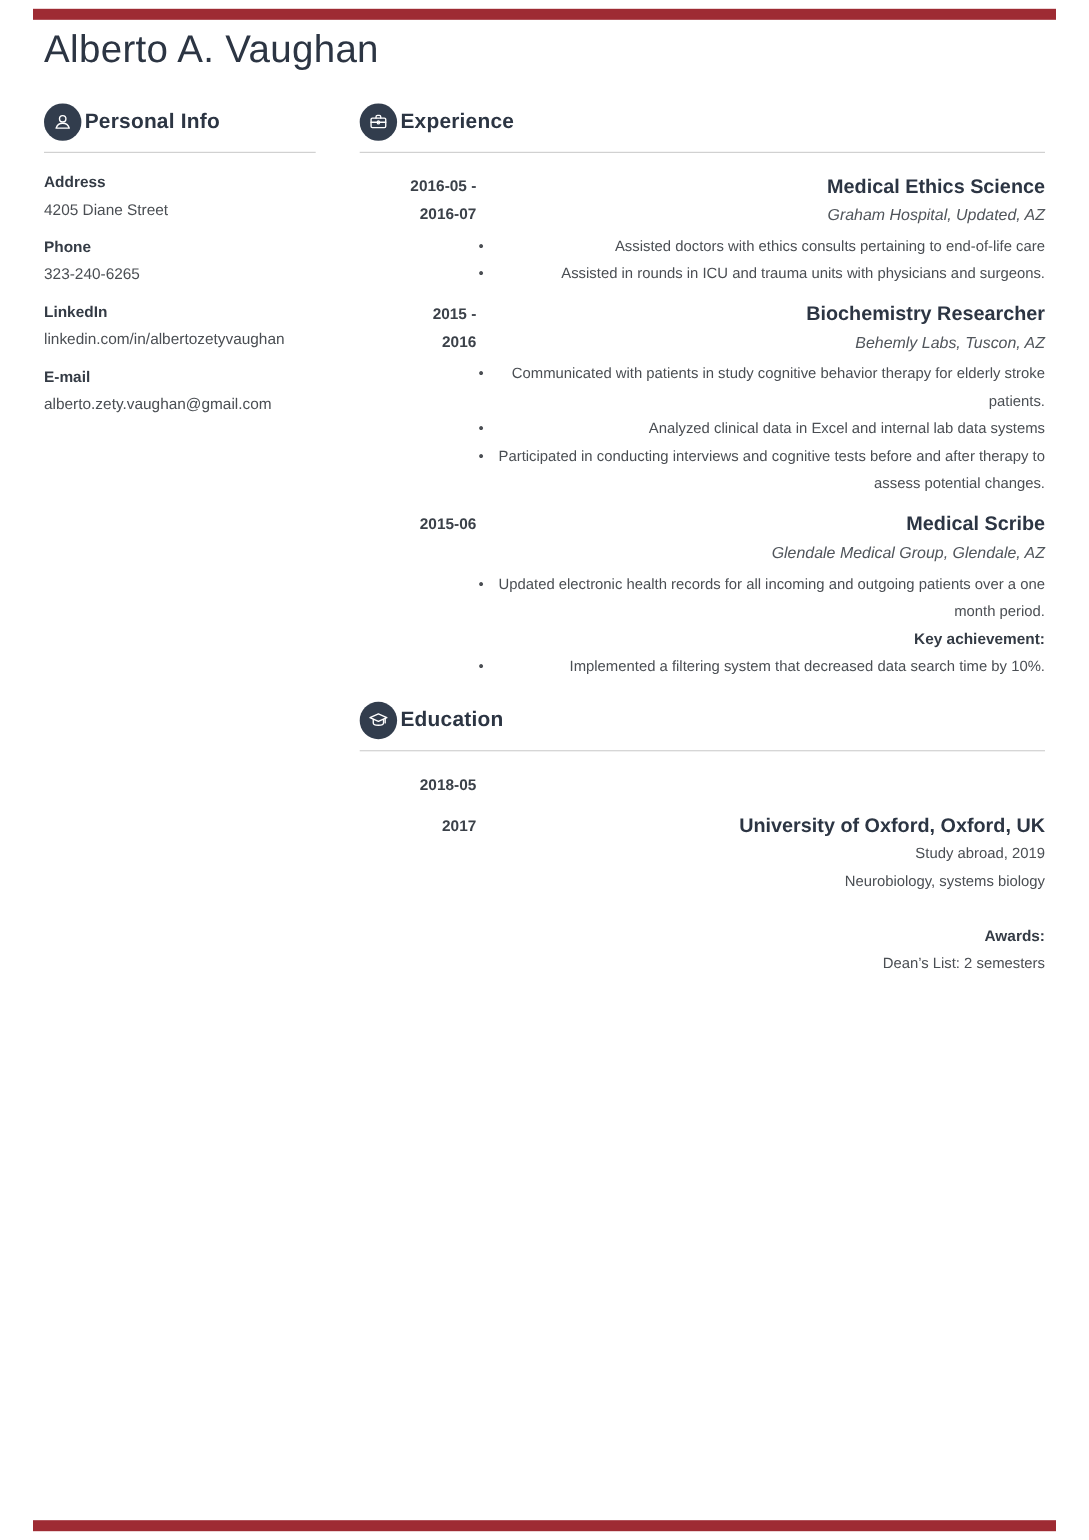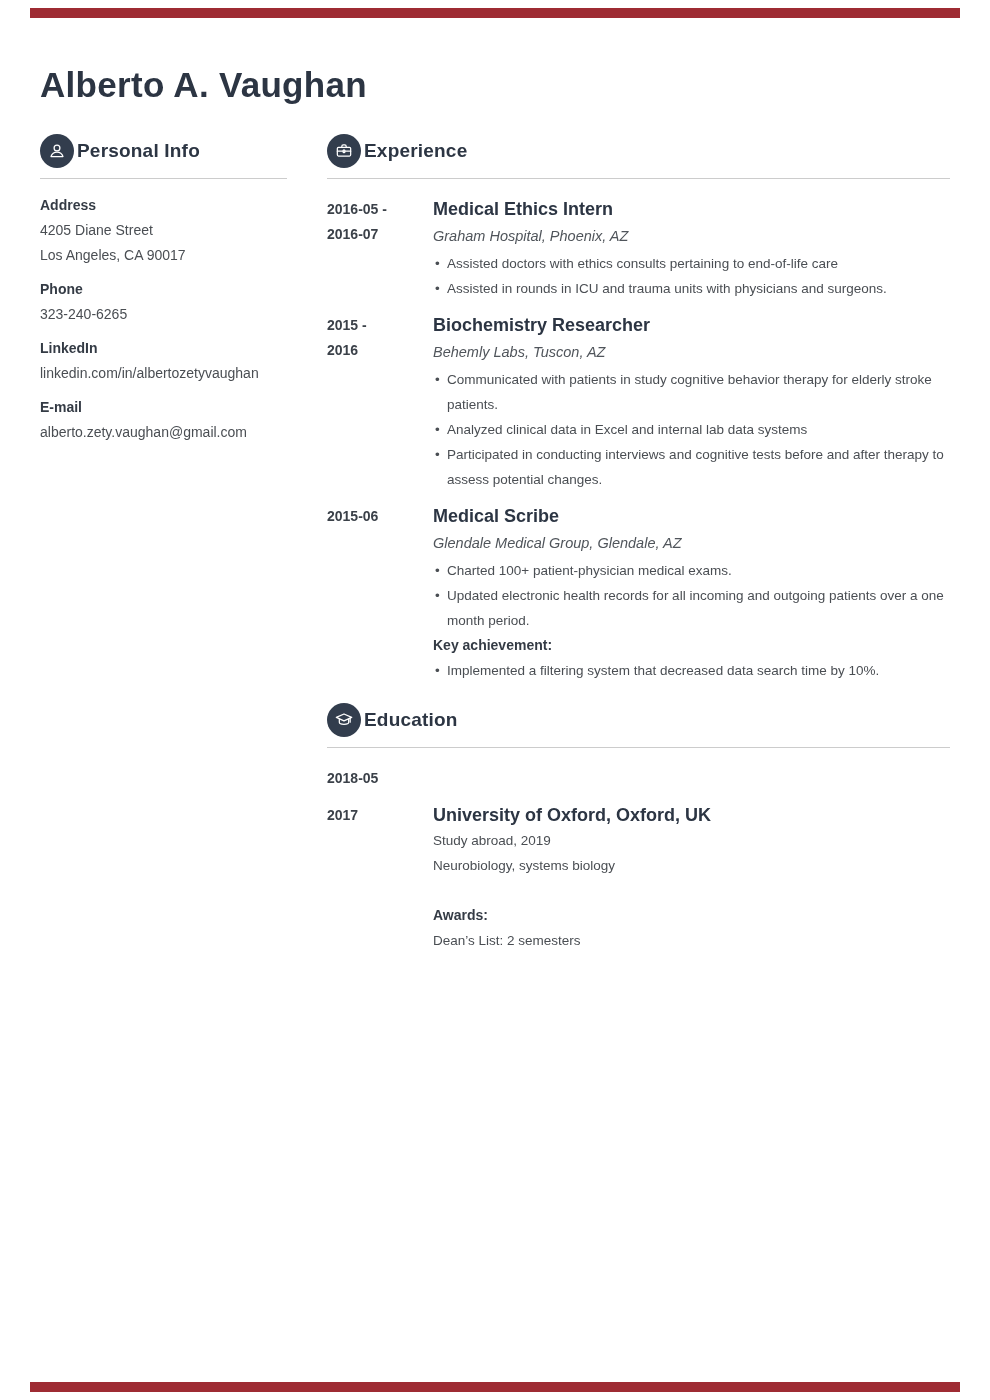--- a/index.html
+++ b/index.html
@@ -18,36 +18,36 @@
     left: 30px;
     right: 30px;
     height: 10px;
     background: var(--accent, #9e2b33);
   }
   .accent-bar.top { top: 8px; }
   .accent-bar.bottom { bottom: 8px; }
 
   h1.name {
     margin: 0;
-    padding: 64px 40px 0 40px;
+    padding: 24px 40px 0 40px;
     font-size: 35px;
     line-height: 1.2;
-    font-weight: 700;
+    font-weight: 400;
     color: var(--ink, #2c3543);
     letter-spacing: 0.3px;
   }
 
   .cols {
     display: flex;
     padding: 0 40px;
     margin-top: 28px;
     align-items: flex-start;
   }
   .col-left { flex: 0 0 247px; width: 247px; margin-right: 40px; }
-  .col-right { flex: 1; min-width: 0; }
+  .col-right { flex: 1; min-width: 0; text-align: right; }
 
   .sec-head {
     display: flex;
     align-items: center;
     gap: 3px;
     border-bottom: 1px solid var(--divider, #cccccc);
     padding-bottom: 10px;
   }
   .icon-circle {
     width: 34px; height: 34px;
@@ -135,21 +135,20 @@
         </span>
         <span class="sec-title">Personal Info</span>
       </div>
       <div class="pi-fields">
 
           <div class="pi-group">
             <div class="pi-label">Address</div>
 
               <div class="pi-line">4205 Diane Street</div>
 
-              <div class="pi-line">Los Angeles, CA 90017</div>
 
           </div>
 
           <div class="pi-group">
             <div class="pi-label">Phone</div>
 
               <div class="pi-line">323-240-6265</div>
 
           </div>
 
@@ -188,22 +187,22 @@
 
             <div class="entry">
               <div class="dates">
 
                   <div class="date-line">2016-05 -</div>
 
                   <div class="date-line">2016-07</div>
 
               </div>
               <div class="entry-body">
-                <div class="role">Medical Ethics Intern</div>
-                <div class="org">Graham Hospital, Phoenix, AZ</div>
+                <div class="role">Medical Ethics Science</div>
+                <div class="org">Graham Hospital, Updated, AZ</div>
                 <ul class="bullets">
 
                     <li>Assisted doctors with ethics consults pertaining to end-of-life care</li>
 
                     <li>Assisted in rounds in ICU and trauma units with physicians and surgeons.</li>
 
                 </ul>
 
               </div>
             </div>
@@ -236,21 +235,20 @@
               <div class="dates">
 
                   <div class="date-line">2015-06</div>
 
               </div>
               <div class="entry-body">
                 <div class="role">Medical Scribe</div>
                 <div class="org">Glendale Medical Group, Glendale, AZ</div>
                 <ul class="bullets">
 
-                    <li>Charted 100+ patient-physician medical exams.</li>
 
                     <li>Updated electronic health records for all incoming and outgoing patients over a one month period.</li>
 
                 </ul>
                 <div>
                   <div class="key-label">Key achievement:</div>
                   <ul class="bullets">
 
                       <li>Implemented a filtering system that decreased data search time by 10%.</li>
 

